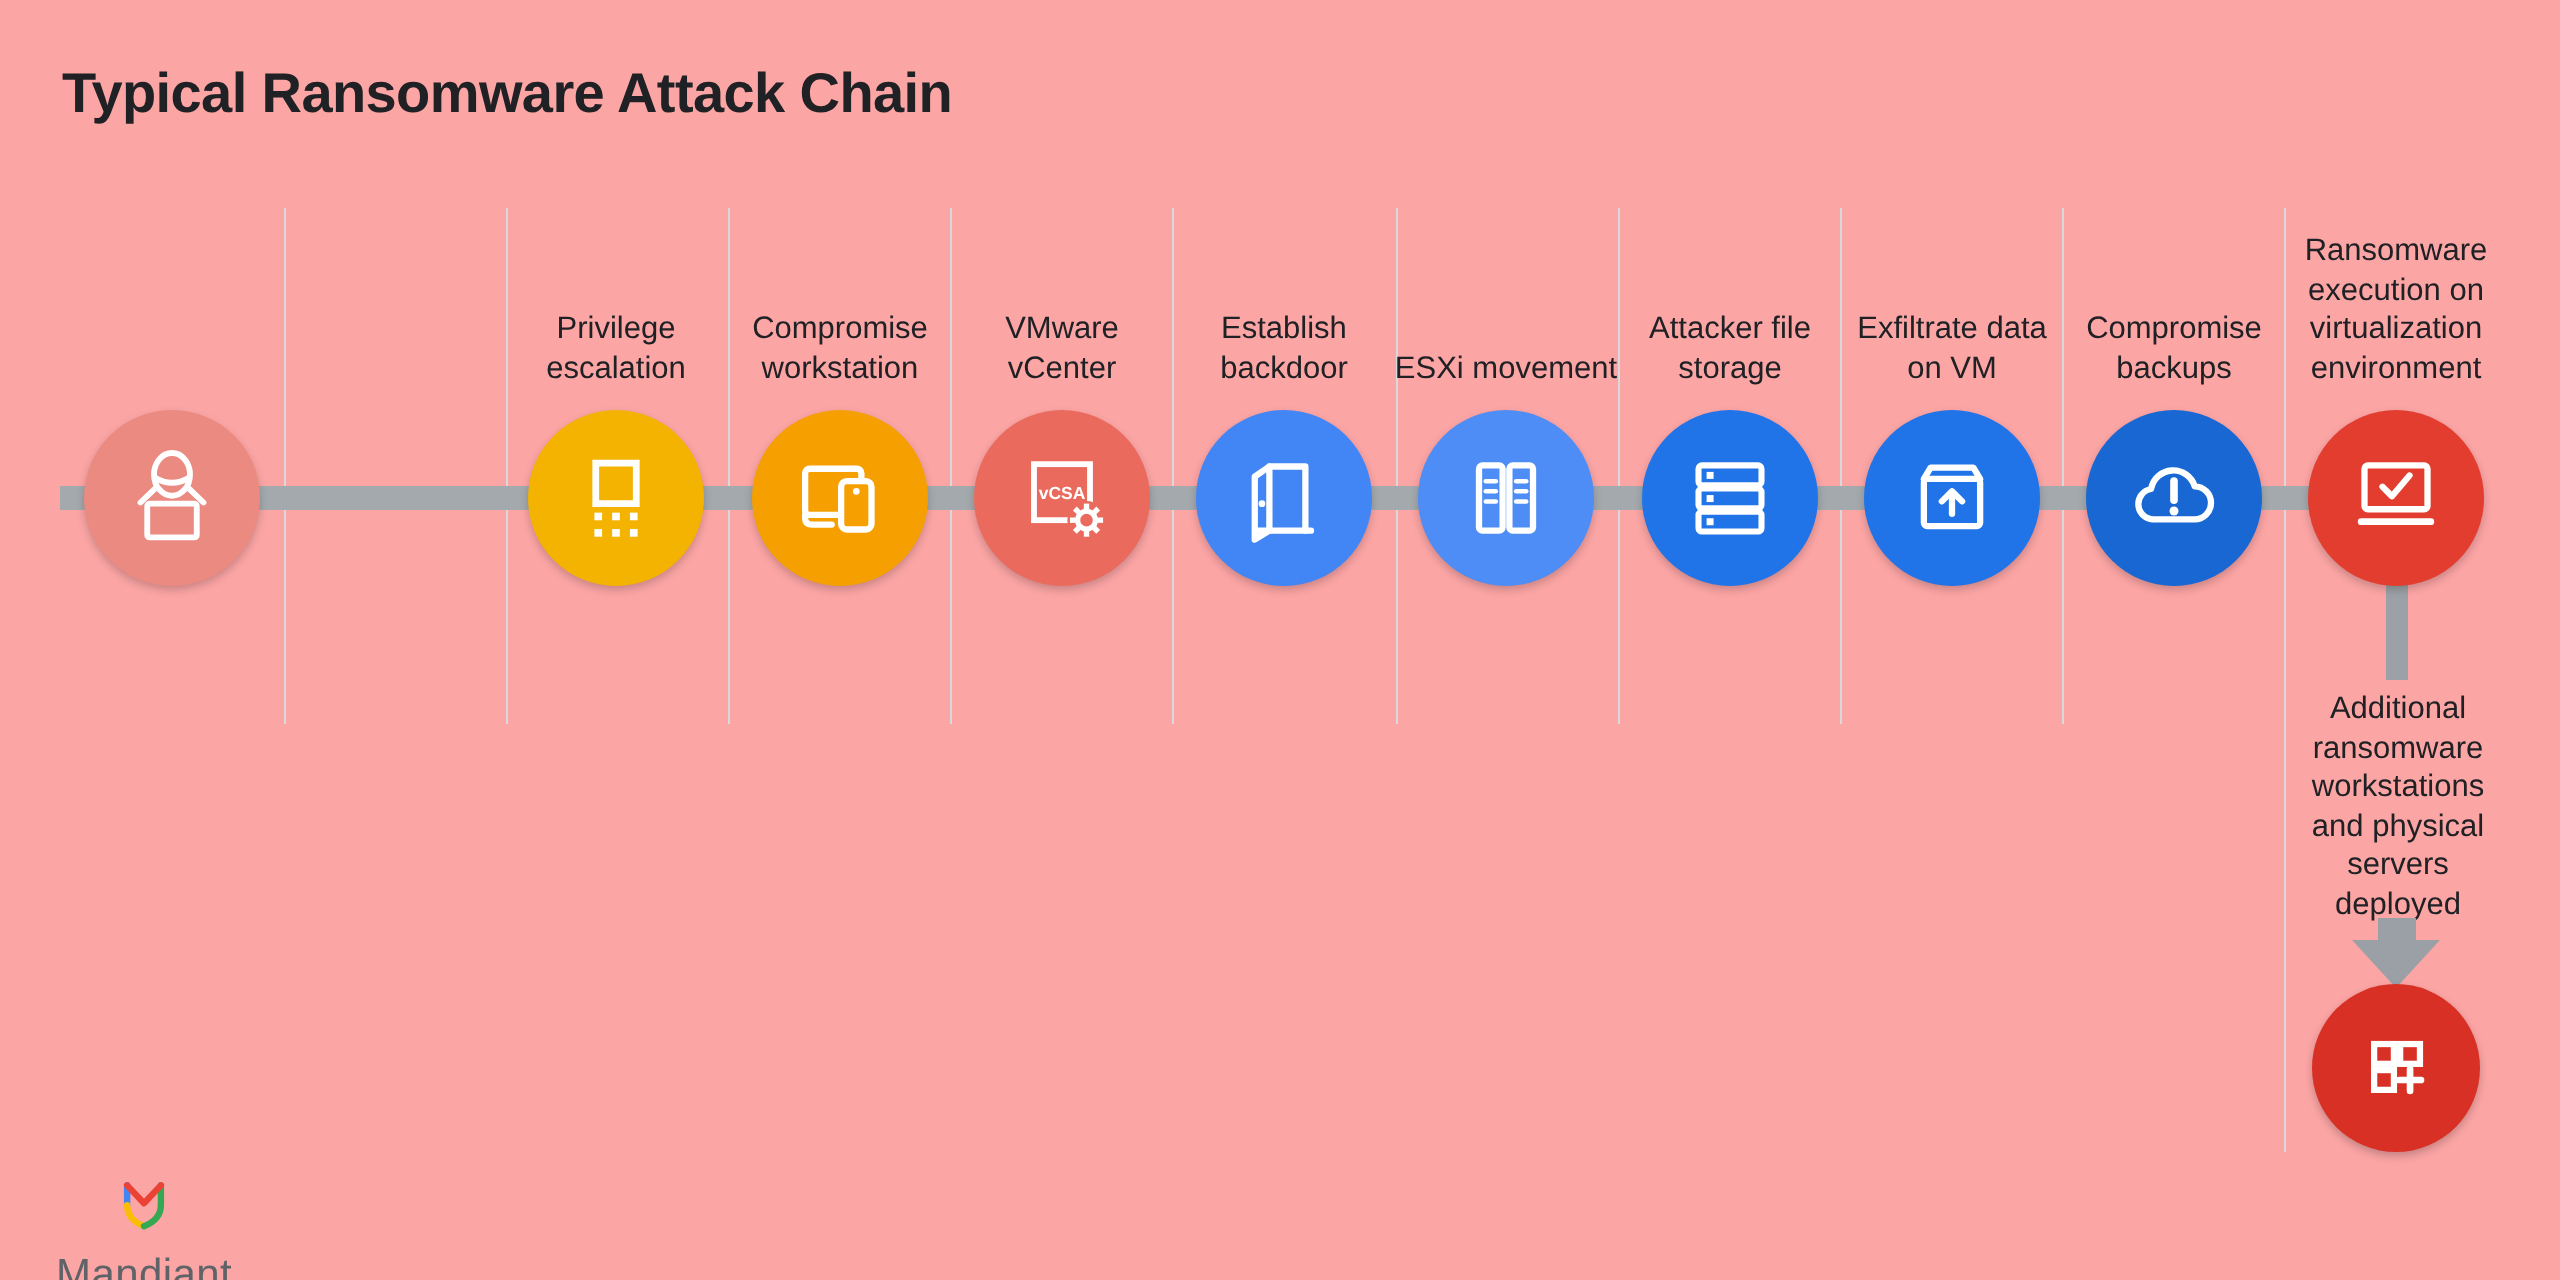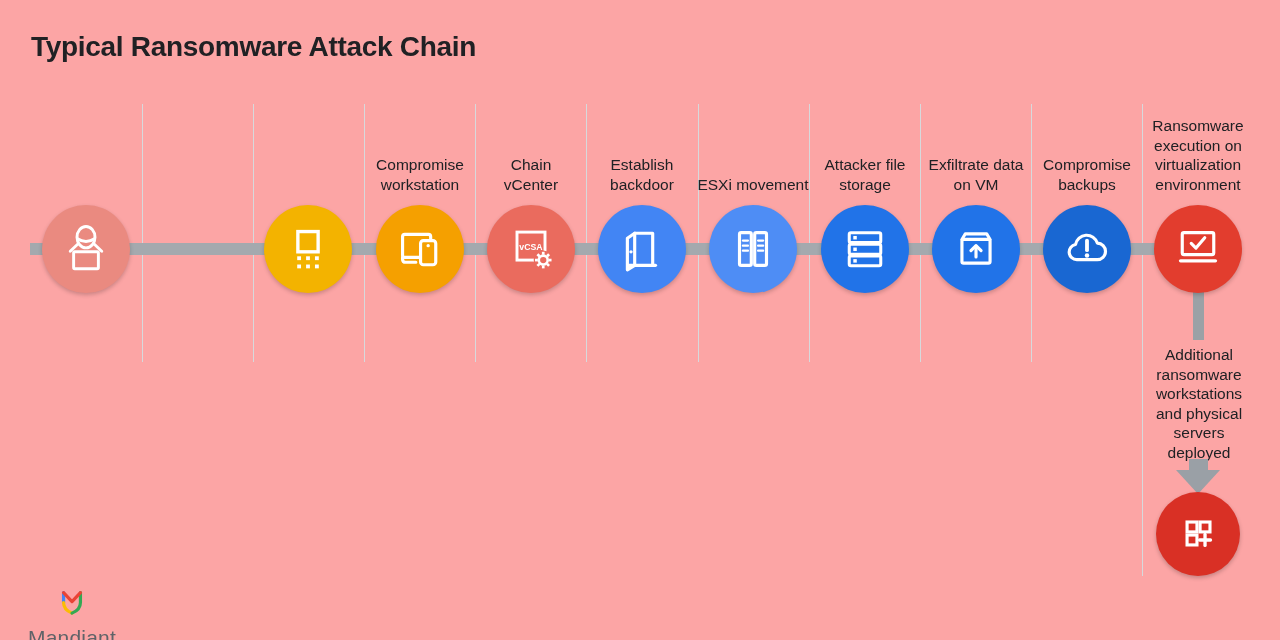--- a/index.html
+++ b/index.html
@@ -59,20 +59,22 @@
           <path d="M16.8 19.5 L10 26"></path>
           <path d="M31.2 19.5 L38 26"></path>
           <rect x="13" y="26.5" width="22" height="15" rx="1"></rect>
         </g>
       </svg>
     </div>
   </div>
 
 
   <div class="step" style="left:250px">
+    <div class="step-label">Privilege
+escalation</div>
     <div class="circle" style="background-color: rgb(243, 179, 0);">
       <svg width="54" height="54" viewBox="0 0 48 48">
         <rect x="15" y="8.5" width="18" height="18" fill="none" stroke="#fff" stroke-width="3"></rect>
         <g fill="#fff">
           <rect x="14.4" y="30.5" width="3.4" height="3.4"></rect>
             <rect x="22.3" y="30.5" width="3.4" height="3.4"></rect>
             <rect x="30.2" y="30.5" width="3.4" height="3.4"></rect>
           <rect x="14.4" y="37.8" width="3.4" height="3.4"></rect>
             <rect x="22.3" y="37.8" width="3.4" height="3.4"></rect>
             <rect x="30.2" y="37.8" width="3.4" height="3.4"></rect>
@@ -90,21 +92,21 @@
           <rect x="8.5" y="11" width="25" height="20.5" rx="2"></rect>
           <path d="M8.5 31.5 v1.5 q0 2.8 2.8 2.8 h9"></path>
         </g>
         <rect x="24.5" y="16.5" width="13.5" height="21.5" rx="2.5" fill="#F5A000" stroke="#fff" stroke-width="2.8"></rect>
         <circle cx="31.25" cy="21" r="1.5" fill="#fff"></circle>
       </svg>
     </div>
   </div>
 
   <div class="step" style="left:473px">
-    <div class="step-label">Chain
+    <div class="step-label">VMware
 vCenter</div>
     <div class="circle" style="background-color: rgb(234, 107, 94);">
       <svg width="56" height="56" viewBox="0 0 48 48">
         <rect x="12" y="9.5" width="24" height="24" fill="none" stroke="#fff" stroke-width="2.5"></rect>
         <text x="24" y="24.5" text-anchor="middle" font-size="7.5" font-weight="bold" fill="#fff" font-family="Liberation Sans, sans-serif">vCSA</text>
         <circle cx="34.5" cy="33.5" r="8.2" fill="#EA6B5E"></circle>
         <circle cx="34.5" cy="33.5" r="3.8" fill="none" stroke="#fff" stroke-width="2.2"></circle>
         <g stroke="#fff" stroke-width="2.3">
           <path d="M39.1 33.5 H41.6"></path>
             <path d="M27.4 33.5 H29.9"></path>

